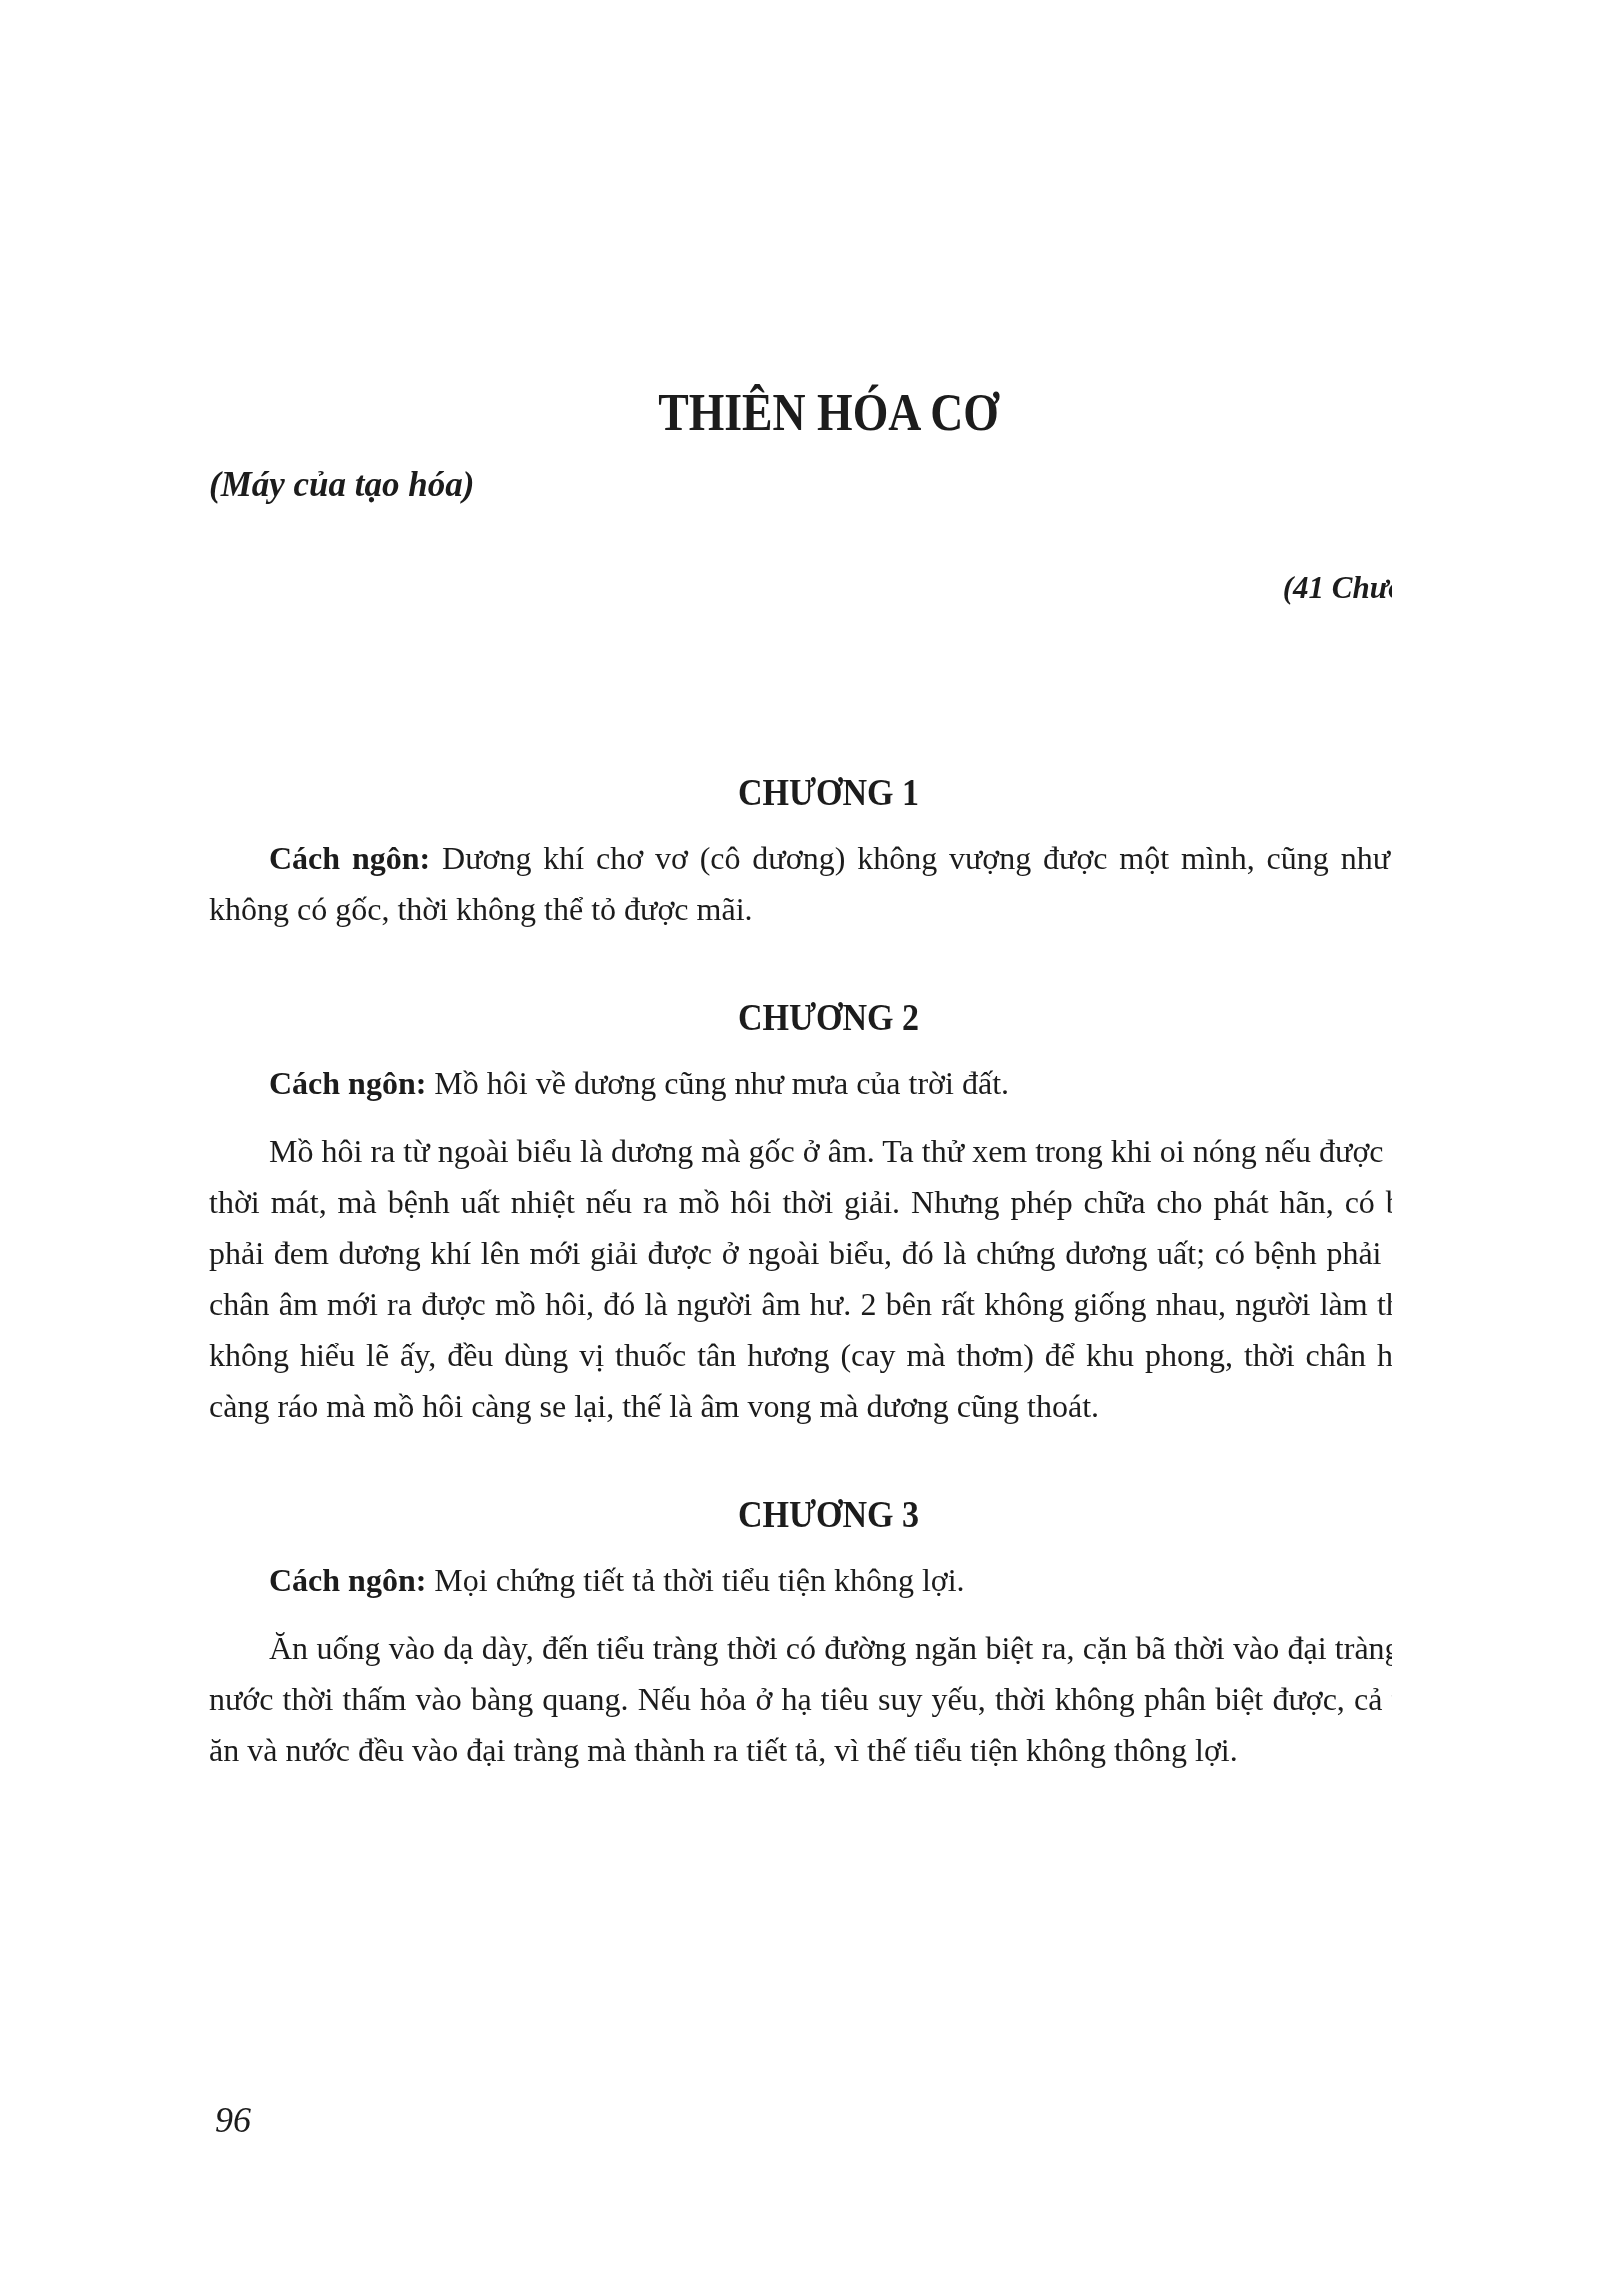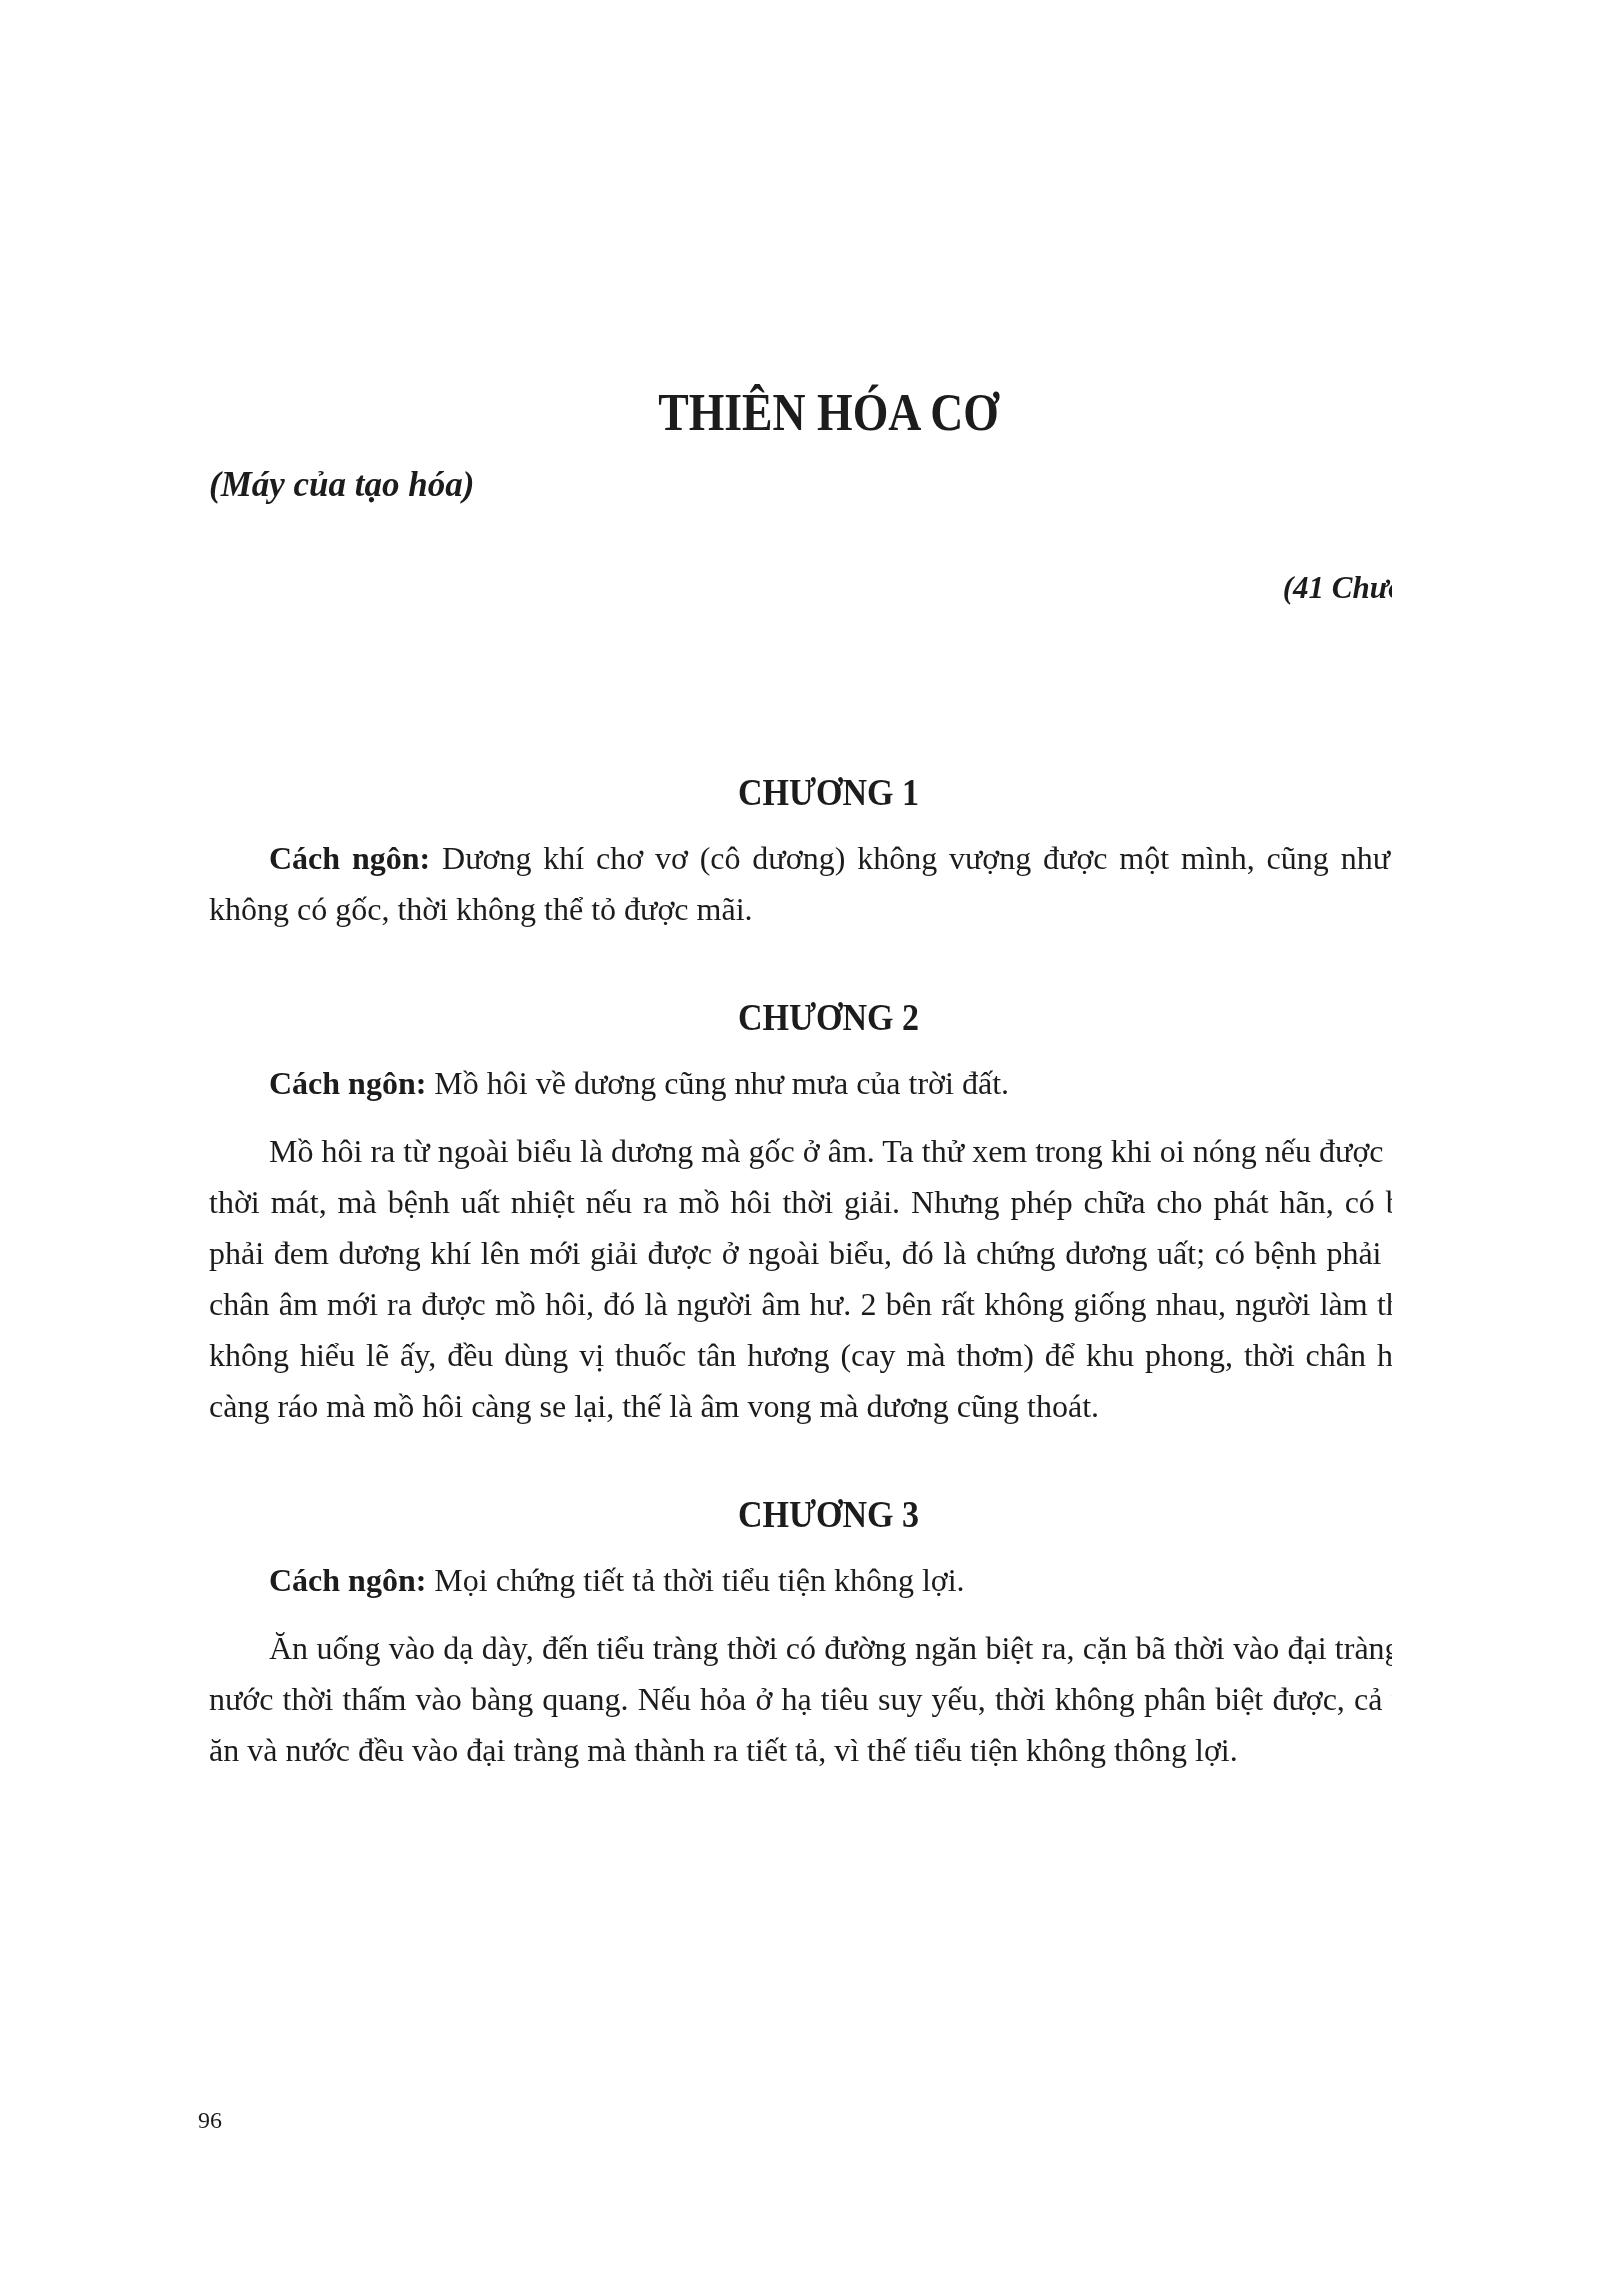--- a/index.html
+++ b/index.html
@@ -66,24 +66,25 @@
     font-size: 32px;
     line-height: 51px;
     text-align: justify;
     text-indent: 60px;
   }
   p.aphorism { margin-top: 19px; }
   p.body-para { margin-top: 17px; }
   .aphorism-label { font-weight: 700; }
   .page-number {
     position: absolute;
-    left: 198px;
+    left: 215px;
     top: 2095px;
-    font-size: 24px;
+    font-size: 36px;
     line-height: 51px;
+    font-style: italic;
   }
 </style>
 </head>
 <body>
 
 <div class="page">
   <div class="content">
 
     <h1 class="title">THIÊN HÓA CƠ</h1>
     <div class="subtitle">(Máy của tạo hóa)</div>

